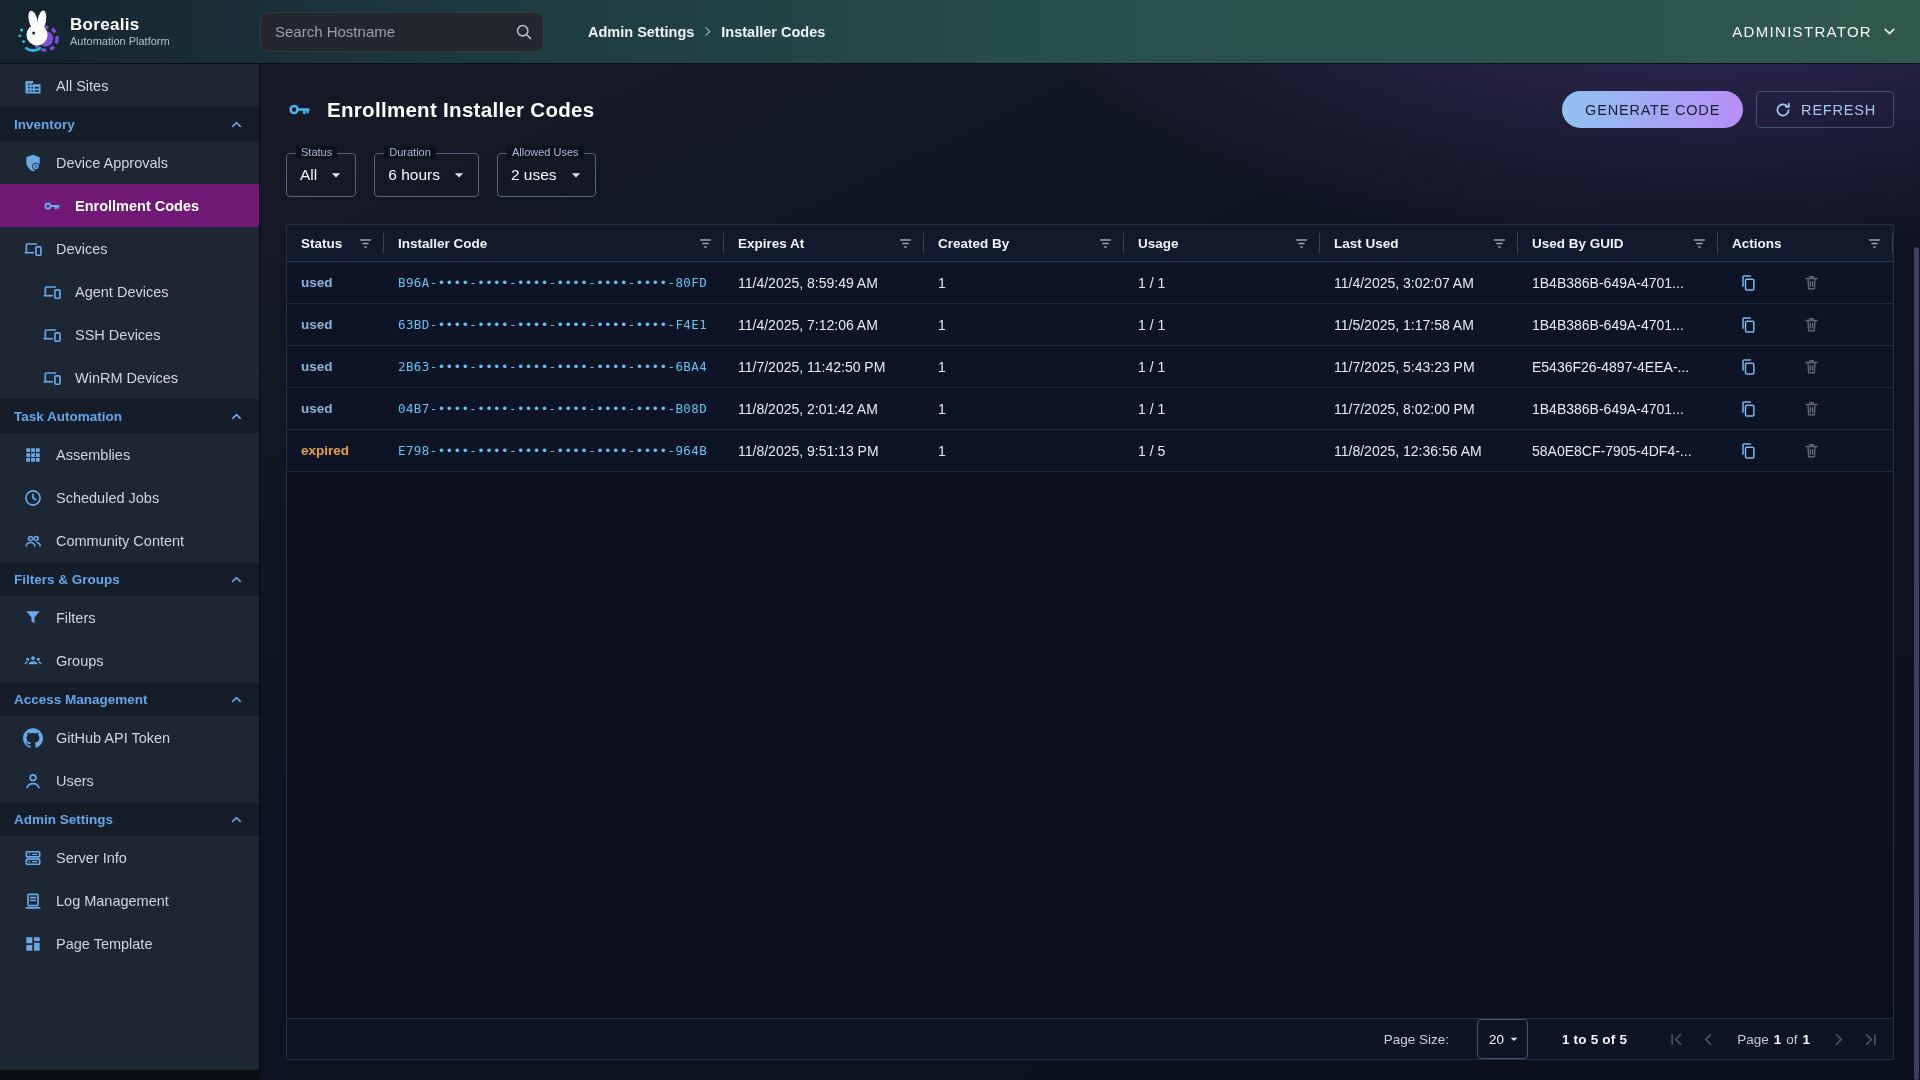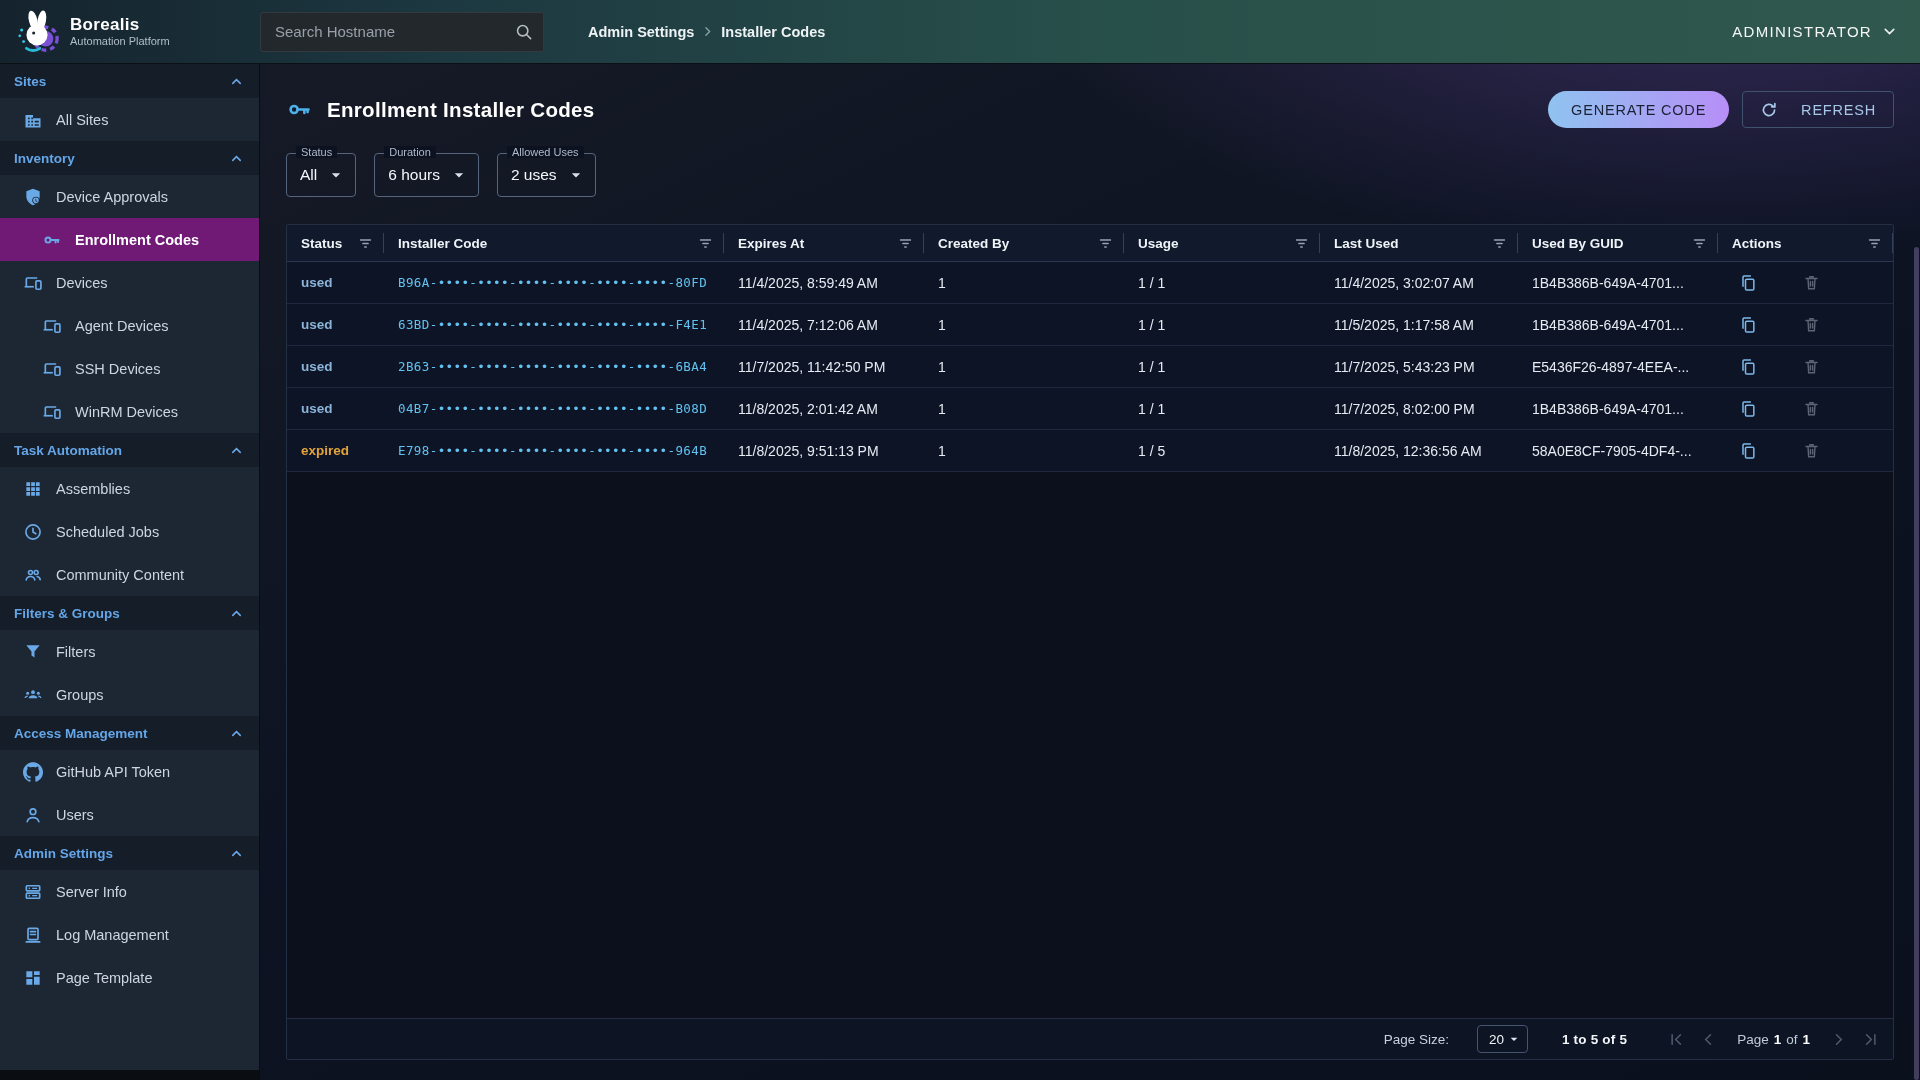--- a/index.html
+++ b/index.html
@@ -18,21 +18,21 @@
     border-bottom:1px solid #0a1016;
     display:flex; align-items:center;
   }
   .logo-wrap { width:260px; display:flex; align-items:center; gap:10px; padding-left:14px; flex:none; }
   .logo-svg { width:46px; height:46px; }
   .brand-text { display:flex; flex-direction:column; line-height:1.15; }
   .brand-name { font-weight:bold; font-size:17px; color:#ffffff; letter-spacing:.3px; }
   .brand-tagline { font-size:11px; color:#b2bec7; }
   .search-box {
     width:284px; height:40px; background:#23282c; border:1px solid #323a40;
-    border-radius:3px; display:flex; align-items:center; padding:0 10px 0 12px;
+    border-radius:10px; display:flex; align-items:center; padding:0 10px 0 12px;
   }
   .search-input {
     flex:1; background:transparent; border:none; outline:none;
     color:#d3dae0; font-size:15px; font-family:"Liberation Sans",sans-serif; min-width:0;
   }
   .search-input::placeholder { color:#98a1a9; }
   .search-ic { width:19px; height:19px; color:#b4bdc4; flex:none; }
   .breadcrumb { margin-left:44px; display:flex; align-items:center; gap:7px; }
   .crumb { color:#eef3f5; font-size:14.5px; font-weight:600; cursor:pointer; }
   .crumb-sep { width:13px; height:13px; color:#8ca3ab; }
@@ -74,21 +74,21 @@
   .btns { margin-left:auto; display:flex; gap:13px; }
   .generate-btn {
     height:37px; padding:0 23px; border-radius:19px; border:none; cursor:pointer;
     background:linear-gradient(90deg,var(--generate-gradient-start,#8fc3f0),var(--generate-gradient-end,#b78ef7));
     color:#1a2133; font-size:14.5px; letter-spacing:.8px;
     font-family:"Liberation Sans",sans-serif;
   }
   .refresh-btn {
     height:37px; padding:0 17px; border-radius:4px; cursor:pointer;
     background:transparent; border:1px solid #41526e; color:#a8c6e8;
-    font-size:14.5px; letter-spacing:.8px; display:flex; align-items:center; gap:23px;
+    font-size:14.5px; letter-spacing:.8px; display:flex; align-items:center; gap:9px;
     font-family:"Liberation Sans",sans-serif;
   }
   .refresh-ic { width:18px; height:18px; color:#a8c6e8; }
 
   .filters-row { margin-top:25px; display:flex; gap:18px; flex:none; }
   .select-box {
     position:relative; border:1px solid #55657e; border-radius:4px; height:44px;
     display:flex; align-items:center; padding:0 38px 0 13px; cursor:pointer;
   }
   .select-box .floating-label {
@@ -124,21 +124,21 @@
   .trash-btn { width:19px; height:19px; color:#5c6474; cursor:pointer; }
   .table-spacer { flex:1; background:#0b101c; }
 
   .table-footer {
     height:41px; border-top:1px solid #242f46; background:#0d1424; flex:none;
     display:flex; align-items:center; justify-content:flex-end; padding-right:13px;
     color:#c8d1dd; font-size:13.5px;
   }
   .psize-label { margin-right:28px; }
   .size-select {
-    border:1px solid #45556f; border-radius:4px; height:28px; display:flex; align-items:center;
+    border:1px solid #45556f; border-radius:4px; height:40px; display:flex; align-items:center;
     padding:0 5px 0 11px; gap:2px; color:#eef2f7; cursor:pointer; font-size:13.5px;
   }
   .size-caret { width:16px; height:16px; color:#e2e8ef; }
   .range-text { font-weight:bold; color:#f2f5f9; margin-left:34px; letter-spacing:.2px; }
   .pager { display:flex; align-items:center; gap:13px; margin-left:40px; }
   .pg-ic { width:19px; height:19px; color:#4e586c; cursor:pointer; }
   .page-of { display:flex; gap:5px; color:#c2cad6; margin:0 6px; }
   .page-of b { color:#ffffff; }
 
   .vscroll { position:absolute; right:1px; top:247px; bottom:0; width:5px; background:rgba(134,118,172,.45); border-radius:3px; }
@@ -192,28 +192,20 @@
         <svg viewBox="0 0 24 24" fill="none" stroke="currentColor" stroke-width="2.4" stroke-linecap="round">
           <path d="M6 9l6 6 6-6"></path>
         </svg>
       </span>
   </div>
 </div>
 
 <nav class="sidebar">
   <div>
   <div>
-    <div class="section-header">
-      <span class="section-title">Sites</span>
-      <span class="section-caret">
-            <svg viewBox="0 0 24 24" fill="none" stroke="currentColor" stroke-width="2.4" stroke-linecap="round">
-              <path d="M6 15l6-6 6 6"></path>
-            </svg>
-          </span>
-    </div>
     <div>
   <div class="side-item">
     <span class="icon">
               <svg viewBox="0 0 24 24" fill="currentColor">
                 <path d="M3 21V6h9v4h9v11H3zm3-2h2v-2H6v2zm0-4h2v-2H6v2zm0-4h2V9H6v2zm4 8h2v-2h-2v2zm0-4h2v-2h-2v2zm0-4h2V9h-2v2zm4 8h5v-2h-5v2zm0-4h5v-2h-5v2z"></path>
               </svg>
             </span>
     <span>All Sites</span>
   </div>
 </div>

